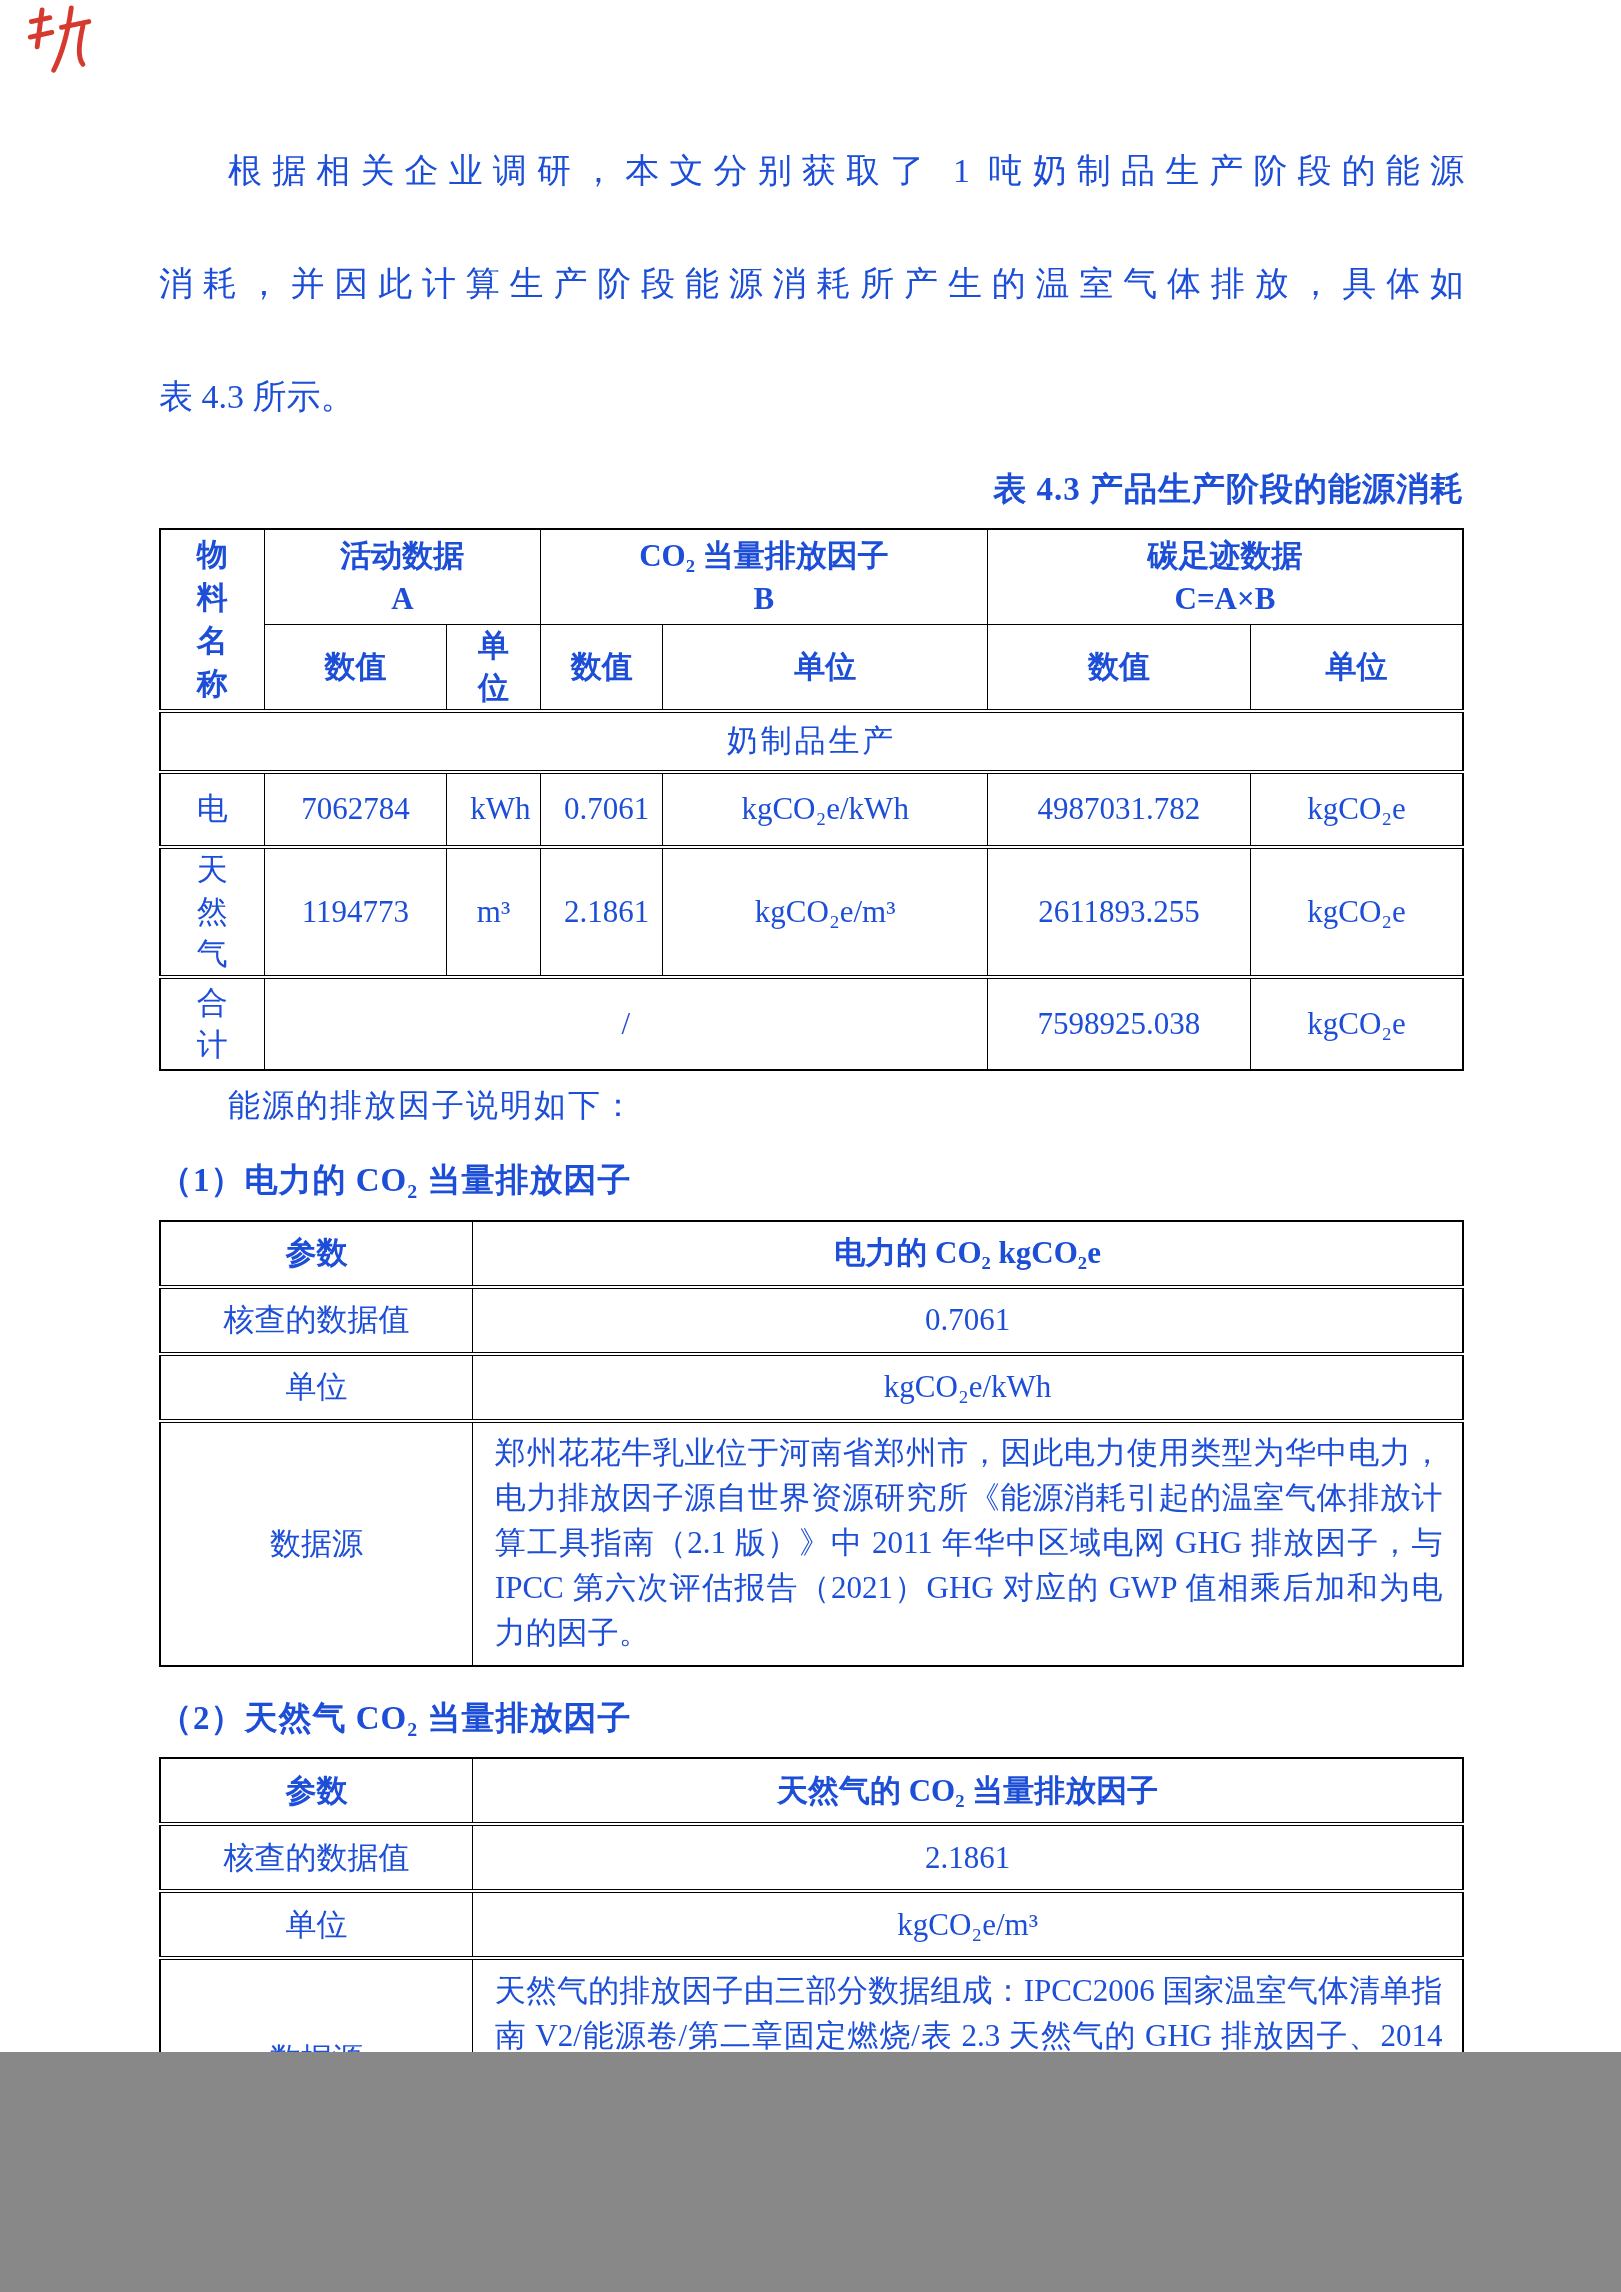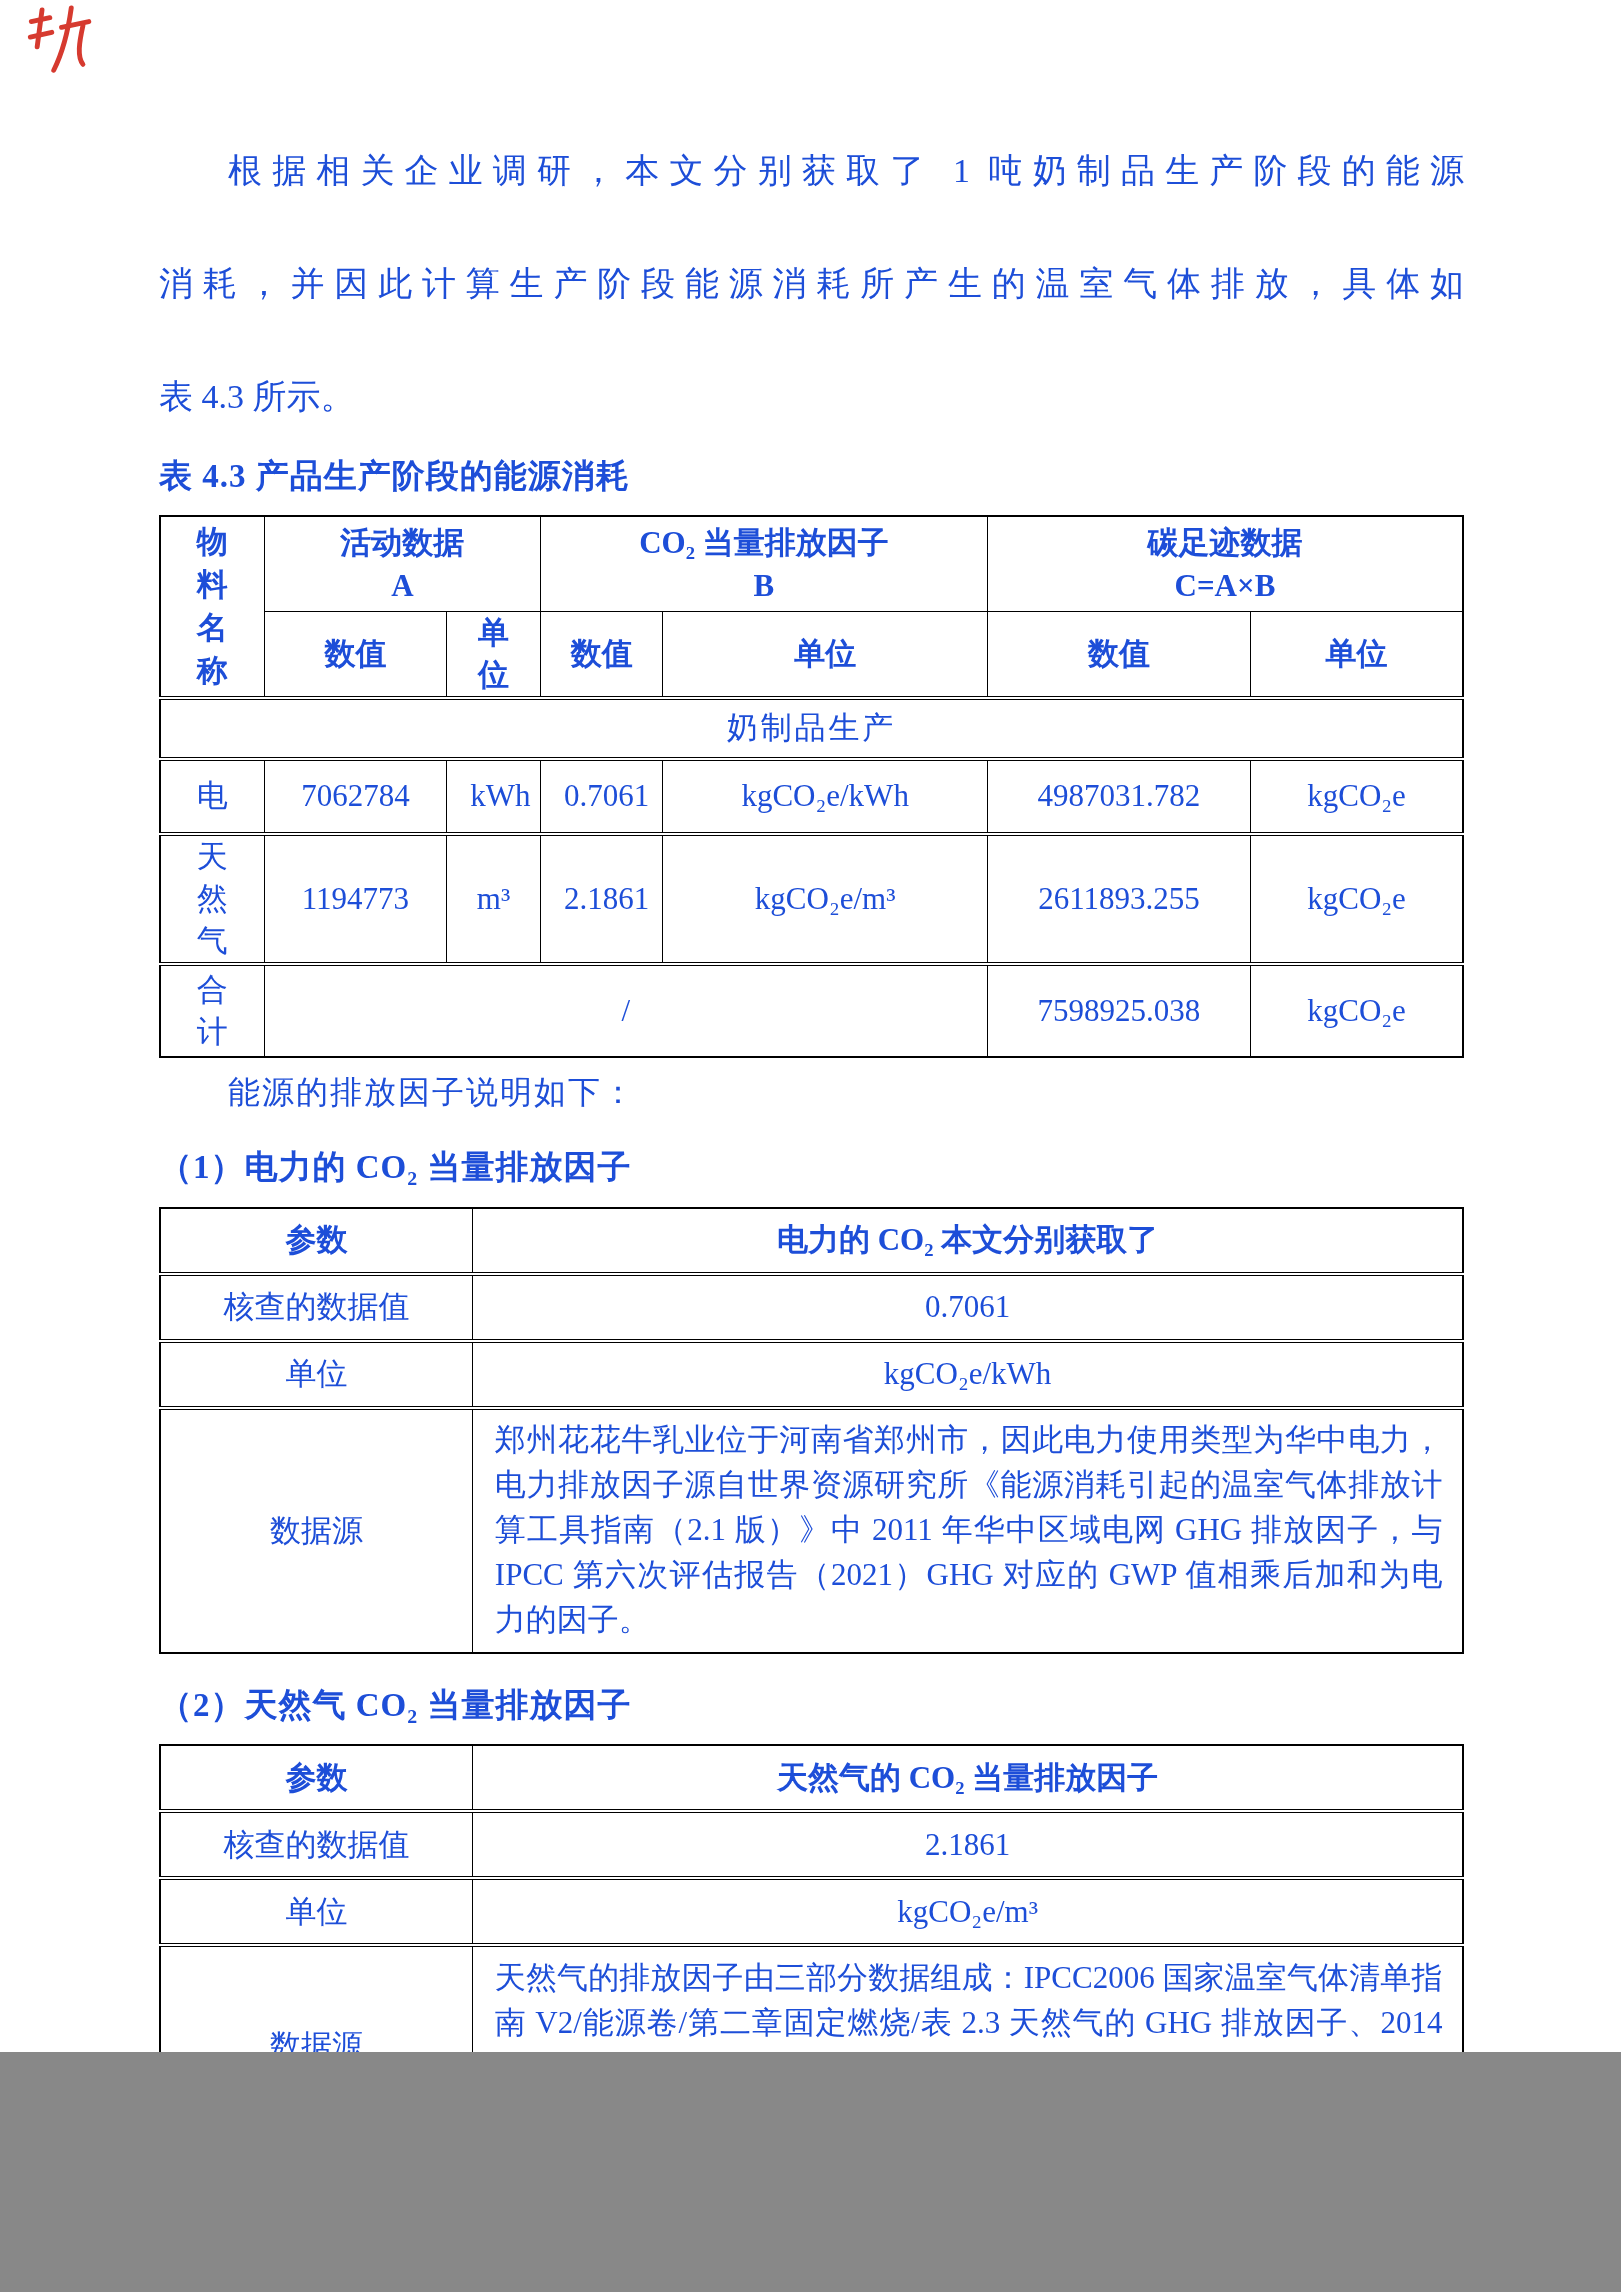--- a/index.html
+++ b/index.html
@@ -11,21 +11,21 @@
     color:#1d4ed8;
     overflow:hidden;
   }
   .content{width:1305px;margin:0 auto 0 159px;}
   
   .intro{margin-top:114px;font-size:34px;line-height:113px;}
   .intro .ln{width:100%;}
   .intro .just{text-align:justify;text-align-last:justify;}
   .intro .first{text-indent:69px;}
   
-  .tbl-title{margin-top:1px;text-align:left;font-weight:bold;font-size:33px;line-height:45px;letter-spacing:1px;}
+  .tbl-title{margin-top:14px;text-align:right;font-weight:bold;font-size:33px;line-height:45px;letter-spacing:1px;}
   
   table{border-collapse:collapse;table-layout:fixed;width:1305px;margin-top:15.7px;}
   table{border:2.9px solid #000;}
   td{border:1.6px solid #000;text-align:center;vertical-align:middle;font-size:31px;padding:0 23px;overflow:hidden;}
   tr.dbl td{border-top:4.9px double #000;}
   .bold{font-weight:bold;}
   
   .h1 td{height:94px;line-height:43px;}
   .h2 td{height:65px;}
   .sec td{height:57px;letter-spacing:2.9px;}
@@ -141,21 +141,21 @@
     <div class="heading">（1）电力的 CO₂ 当量排放因子</div>
 
     <table class="t-param">
       <colgroup>
           <col style="width:24%">
           <col style="width:76%">
         </colgroup>
       <tbody>
           <tr>
         <td class="bold">参数</td>
-        <td class="bold">电力的 CO₂ 本文分别获取了</td>
+        <td class="bold">电力的 CO₂ kgCO₂e</td>
       </tr>
       <tr class="dbl">
         <td>核查的数据值</td>
         <td>0.7061</td>
       </tr>
       <tr class="dbl">
         <td>单位</td>
         <td>kgCO₂e/kWh</td>
       </tr>
       <tr class="dbl">

